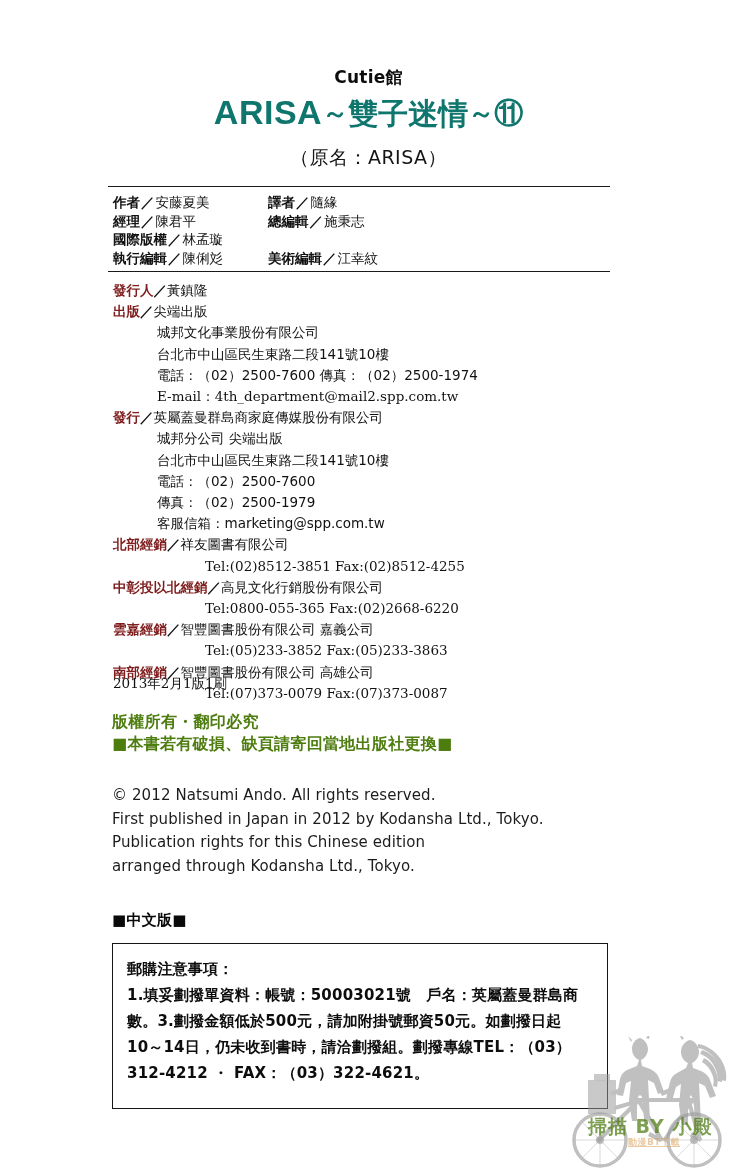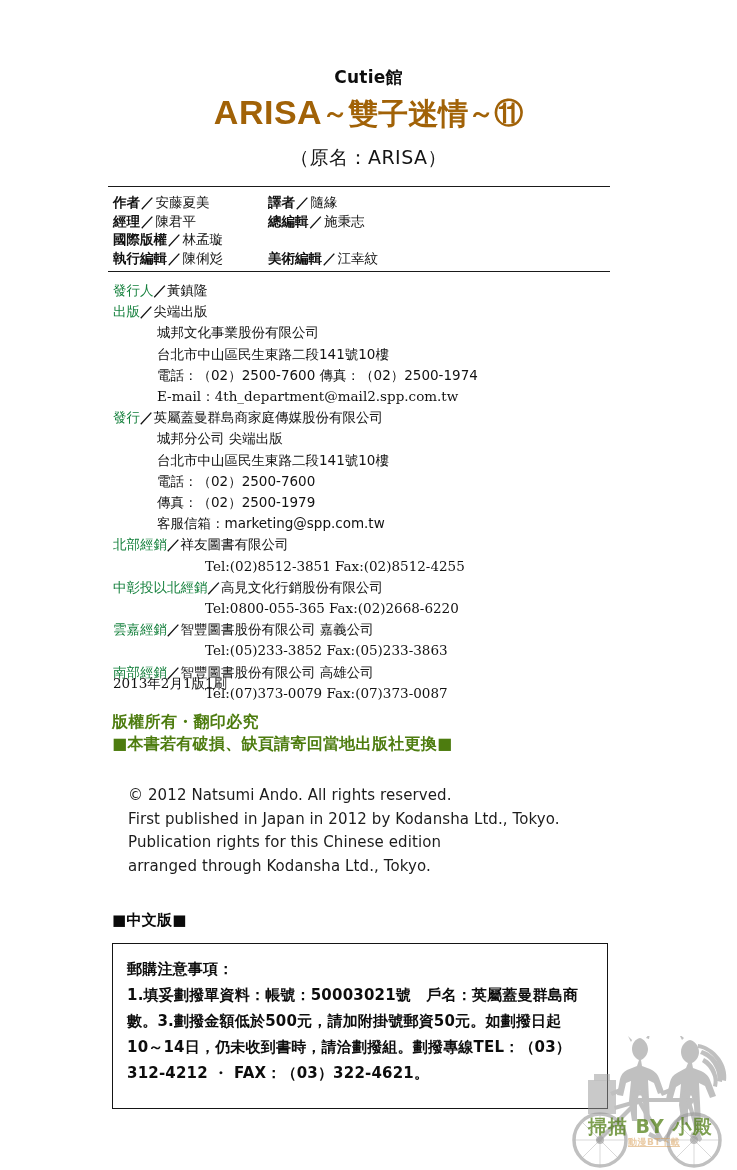--- a/index.html
+++ b/index.html
@@ -38,21 +38,21 @@
     font-weight: 700;
     letter-spacing: 0.2px;
     line-height: 1.1;
     color: #0d0d0d;
   }
   .main-title {
     margin-top: 6px;
     font-size: 34px;
     font-weight: 700;
     line-height: 1.12;
-    color: #a16207;
+    color: #0f766e;
     white-space: nowrap;
   }
   .main-title .roman {
     font-family: "Liberation Sans", "DejaVu Sans", sans-serif;
     letter-spacing: 0.5px;
   }
   .main-title .wave {
     font-size: 26px;
     vertical-align: 2px;
   }
@@ -112,22 +112,22 @@
   .pubinfo {
     position: absolute;
     left: 113px;
     top: 280px;
     font-size: 13.5px;
     line-height: 21.2px;
     white-space: nowrap;
   }
   .pub-line { display: block; }
   .pub-line .lbl {
-    font-weight: 400;
-    color: #15803d;
+    font-weight: 700;
+    color: #7f1d1d;
     text-align: right;
   }
   .pub-line .sep { font-weight: 700; }
   .pub-line .val { font-weight: 400; }
   .pub-line.indent   { padding-left: 44px; }
   .pub-line.indent2  { padding-left: 92px; }
   .pub-line .serif {
     font-family: "DejaVu Serif", "Liberation Serif", serif;
     font-size: 13.5px;
   }
@@ -151,21 +151,21 @@
     line-height: 22px;
     font-weight: 700;
     letter-spacing: 0.3px;
     color: #4d7c0f;
     white-space: nowrap;
   }
 
   
   .eng {
     position: absolute;
-    left: 128px;
+    left: 112px;
     top: 784px;
     font-size: 15px;
     line-height: 23.5px;
     font-weight: 400;
     color: #1c1c1c;
     letter-spacing: 0.1px;
     white-space: nowrap;
   }
 
   

